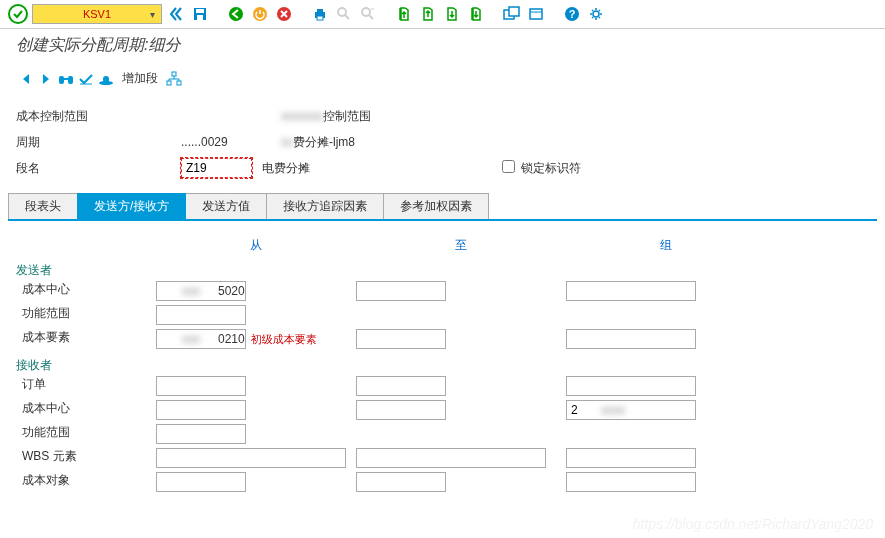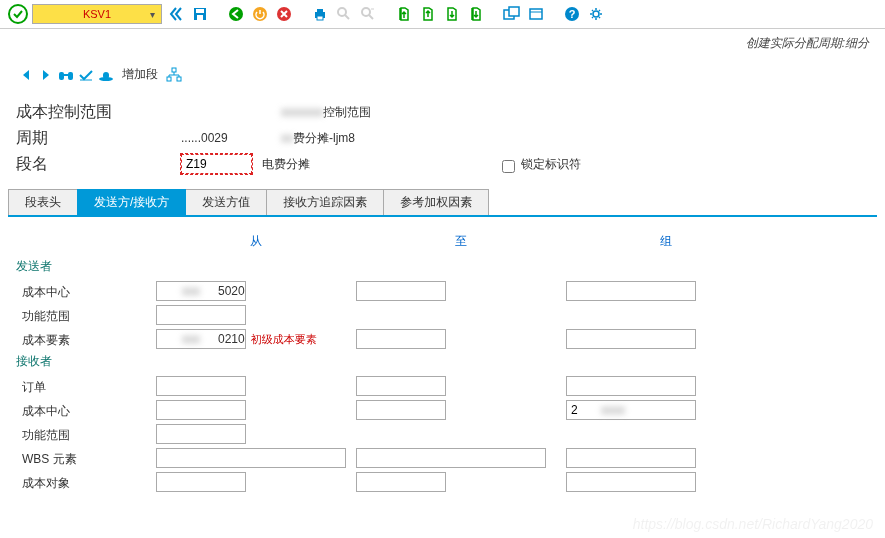--- a/index.html
+++ b/index.html
@@ -18,38 +18,38 @@
       width: 130px; height: 20px; border: 1px solid #aaa; background: #fde047;
       display: flex; align-items: center; justify-content: center; position: relative;
       color: #c00; font-size: 11px;
     }
     .tcode-select::after { content: "▾"; position: absolute; right: 6px; color: #555; font-size: 10px; }
     .tb-icon { width: 20px; height: 20px; display: inline-flex; align-items: center; justify-content: center; cursor: pointer; }
     .tb-sep { width: 8px; }
     svg { display: block; }
     
     
-    .page-title { font-size: 12px; font-style: italic; padding: 6px 16px; color: #444; text-align: right; }
+    .page-title { font-size: 16px; font-style: italic; padding: 6px 16px; color: #444; }
     
     
     .toolbar-sub { display: flex; align-items: center; padding: 6px 16px; }
     .sub-btn { width: 20px; height: 20px; display: inline-flex; align-items: center; justify-content: center; cursor: pointer; }
     .sub-text { color: #333; font-size: 12px; padding: 2px 6px; cursor: pointer; }
     
     
     .form-header { padding: 8px 16px 12px 16px; }
     .form-row { display: flex; align-items: center; height: 26px; }
-    .form-row label { width: 165px; font-size: 16px; }
+    .form-row label { width: 165px; font-size: 12px; }
     .form-row .val { width: 100px; font-size: 12px; }
     .form-row .desc { width: 200px; font-size: 12px; }
     .form-row input[type="text"] {
       height: 20px; border: 1px solid #888; padding: 0 4px; font-size: 12px;
     }
     .highlight-input { border: 1px dashed #d22 !important; outline: 1px dashed #d22; }
-    .checkbox-wrap { display: flex; align-items: flex-end; gap: 6px; margin-left: 40px; }
+    .checkbox-wrap { display: flex; align-items: flex-start; gap: 6px; margin-left: 40px; }
     .blur { filter: blur(3px); color: #888; }
     
     
     .tabs { display: flex; border-bottom: 2px solid #0099d8; margin: 0 8px; }
     .tab {
       padding: 4px 16px; border: 1px solid #aaa; border-bottom: none;
       background: #f0f0f0; cursor: pointer; font-size: 12px; margin-right: -1px;
     }
     .tab.active { background: #0099d8; color: #fff; border-color: #0099d8; position: relative; }
     .tab.active::after {
@@ -60,21 +60,21 @@
     
     .tab-content { padding: 16px 16px 8px 16px; }
     .col-headers { display: flex; color: #0066cc; font-size: 12px; margin-bottom: 8px; }
     .col-headers .lbl-col { width: 140px; }
     .col-headers .from-col { width: 200px; text-align: center; }
     .col-headers .to-col { width: 210px; text-align: center; }
     .col-headers .grp-col { width: 200px; text-align: center; }
     
     .section-title { color: #0f766e; font-size: 12px; margin: 4px 0 2px 0; }
     
-    .data-row { display: flex; align-items: flex-end; height: 24px; }
+    .data-row { display: flex; align-items: flex-start; height: 24px; }
     .data-row .row-label { width: 140px; padding-left: 6px; font-size: 12px; }
     .data-row input {
       height: 20px; border: 1px solid #aaa; background: #fff; padding: 0 4px; font-size: 12px;
     }
     .data-row .from-inp { width: 90px; margin-right: 6px; }
     .data-row .to-inp { width: 90px; }
     .data-row .grp-inp { width: 130px; }
     .data-row .wide-inp { width: 200px; }
     .data-row .note { color: #c00; font-size: 11px; margin-left: 6px; }
     .cell-from { width: 200px; display: flex; align-items: center; }

